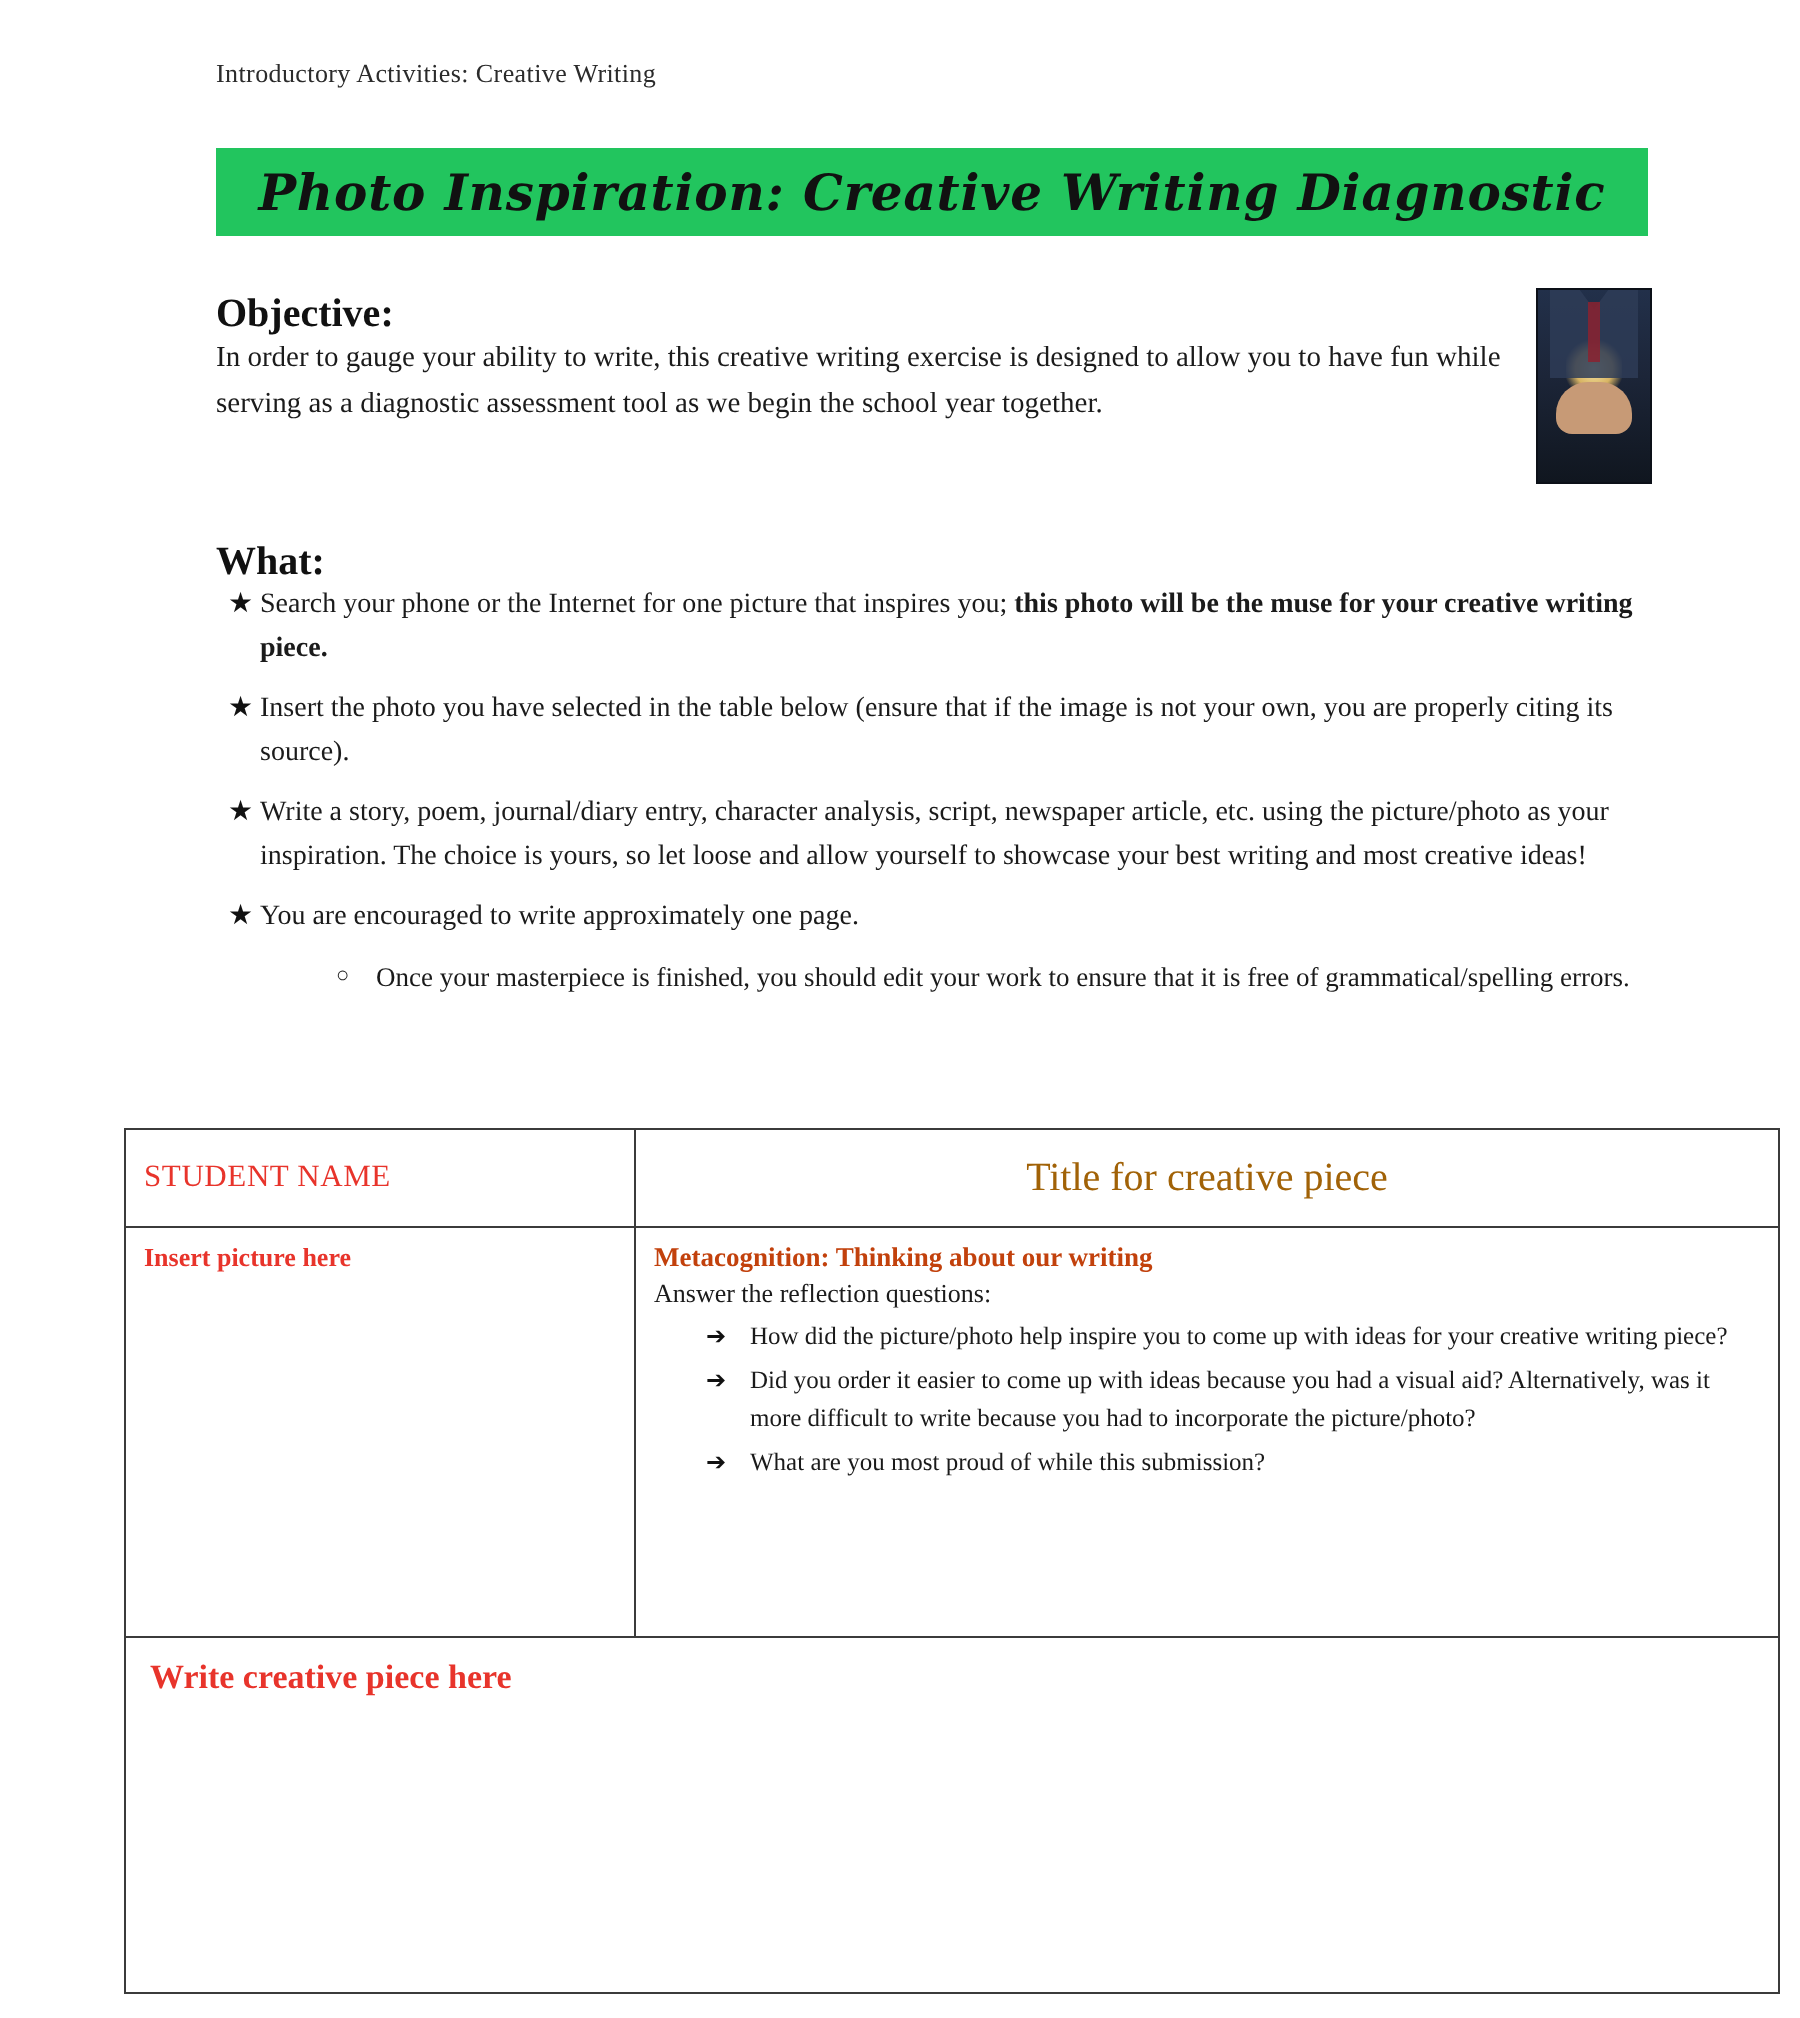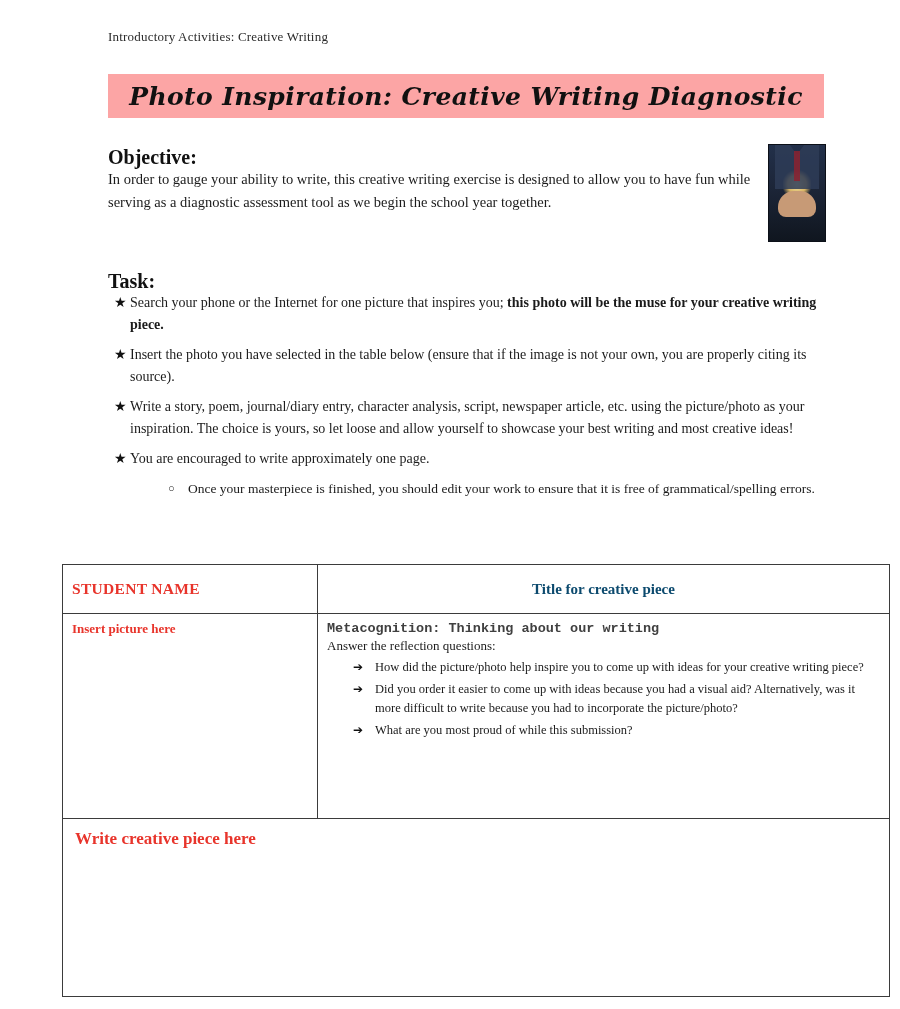--- a/index.html
+++ b/index.html
@@ -74,21 +74,21 @@
     transform: skewX(-20deg);
   }
 
   
   .title-banner {
     position: absolute;
     left: 108px;
     top: 74px;
     width: 716px;
     height: 44px;
-    background: #fca5a5;
+    background: #22c55e;
     display: flex;
     align-items: center;
     justify-content: center;
   }
   .title-banner .title-text {
     font-family: "DejaVu Serif", serif;
     font-style: italic;
     font-weight: bold;
     font-size: 25px;
     color: #111;
@@ -221,45 +221,44 @@
     table-layout: fixed;
   }
   .doc-table td {
     border: 1px solid #3b3b3b;
     vertical-align: top;
     padding: 7px 9px;
   }
   .cell-student-name {
     width: 236px;
     color: #e8342b;
-    font-weight: bold;
+    font-weight: normal;
     font-size: 15.5px;
     letter-spacing: .3px;
     height: 34px;
     vertical-align: middle !important;
   }
   .cell-title {
-    color: #0c4a6e;
-    font-weight: bold;
-    font-size: 15px;
+    color: #a16207;
+    font-weight: normal;
+    font-size: 20px;
     text-align: center;
     vertical-align: middle !important;
   }
   .cell-insert-picture {
     color: #e8342b;
     font-weight: bold;
     font-size: 13px;
     height: 190px;
   }
   .meta-title {
     font-weight: bold;
     font-size: 13.5px;
-    color: #404040;
+    color: #c2410c;
     margin-bottom: 2px;
-    font-family: Liberation Mono, monospace;
   }
   .meta-sub {
     font-size: 13px;
     color: #1b1b1b;
     margin-bottom: 4px;
   }
   .q-item {
     display: flex;
     align-items: flex-start;
     font-size: 12.5px;
@@ -298,21 +297,21 @@
   <div class="section-label" id="objective-label">Objective:</div>
   <div class="objective-body">In order to gauge your ability to write, this creative writing exercise is designed to allow you to have fun while serving as a diagnostic assessment tool as we begin the school year together.</div>
 
   <div class="photo-thumb">
     <div class="sparkle"></div>
     <div class="hands"></div>
     <div class="shirt"></div>
     <div class="tie"></div>
   </div>
 
-  <div class="section-label" id="task-label">Task:</div>
+  <div class="section-label" id="task-label">What:</div>
 
   <div class="task-list">
 
     <div class="task-item">
       <span class="star">★</span>
       <span class="task-text"><span>Search your phone or the Internet for one picture that inspires you; </span><b>this photo will be the muse for your creative writing piece.</b></span>
     </div>
 
     <div class="task-item">
       <span class="star">★</span>

